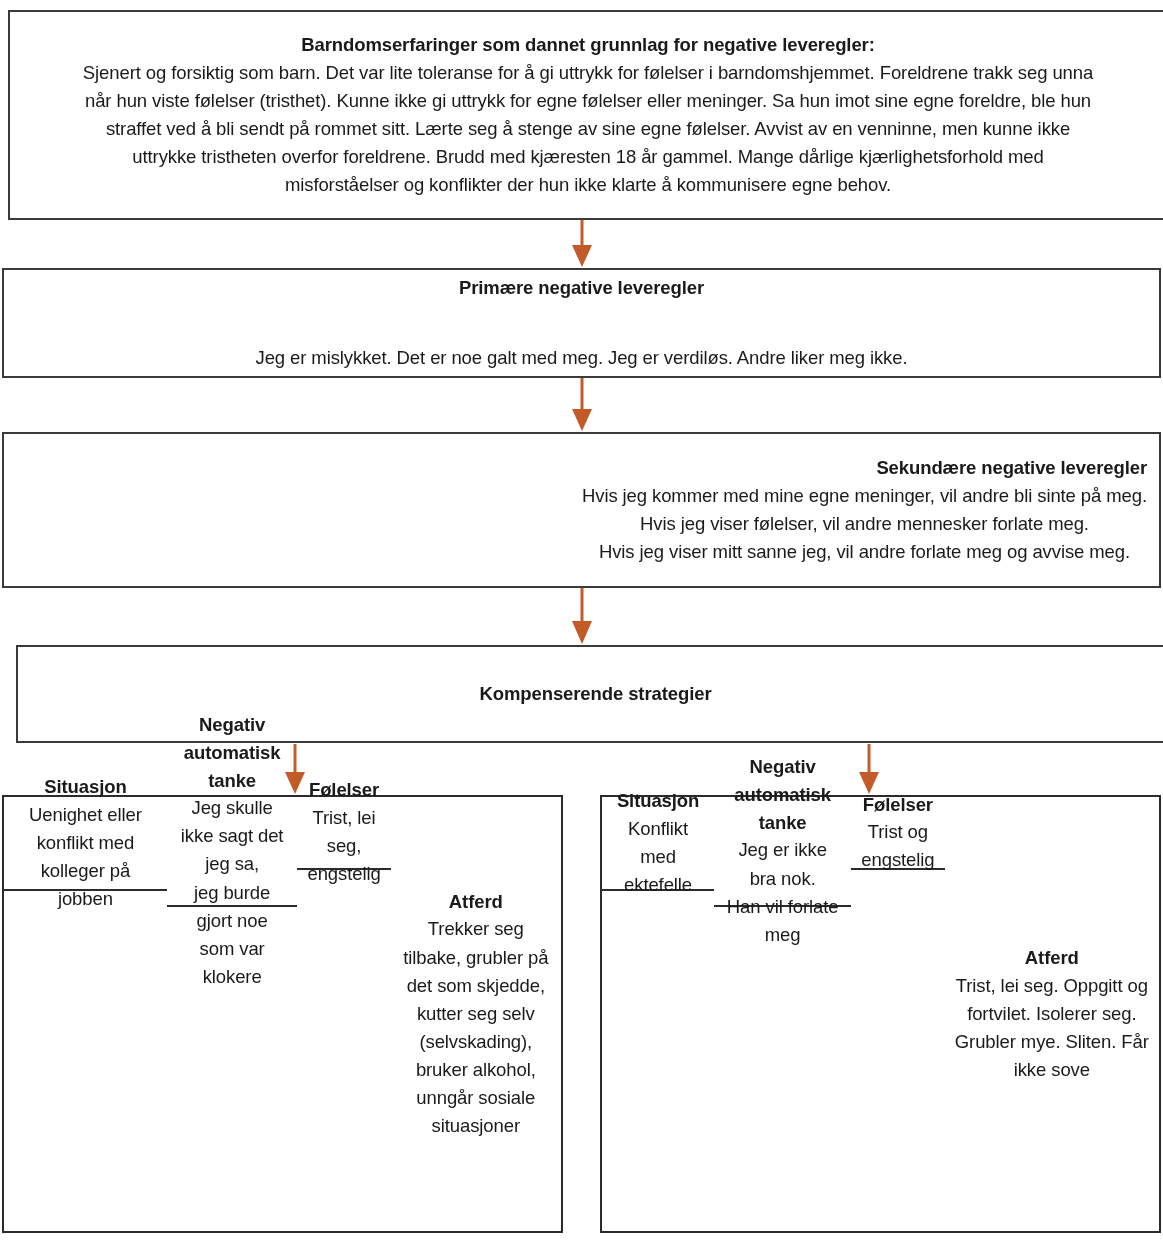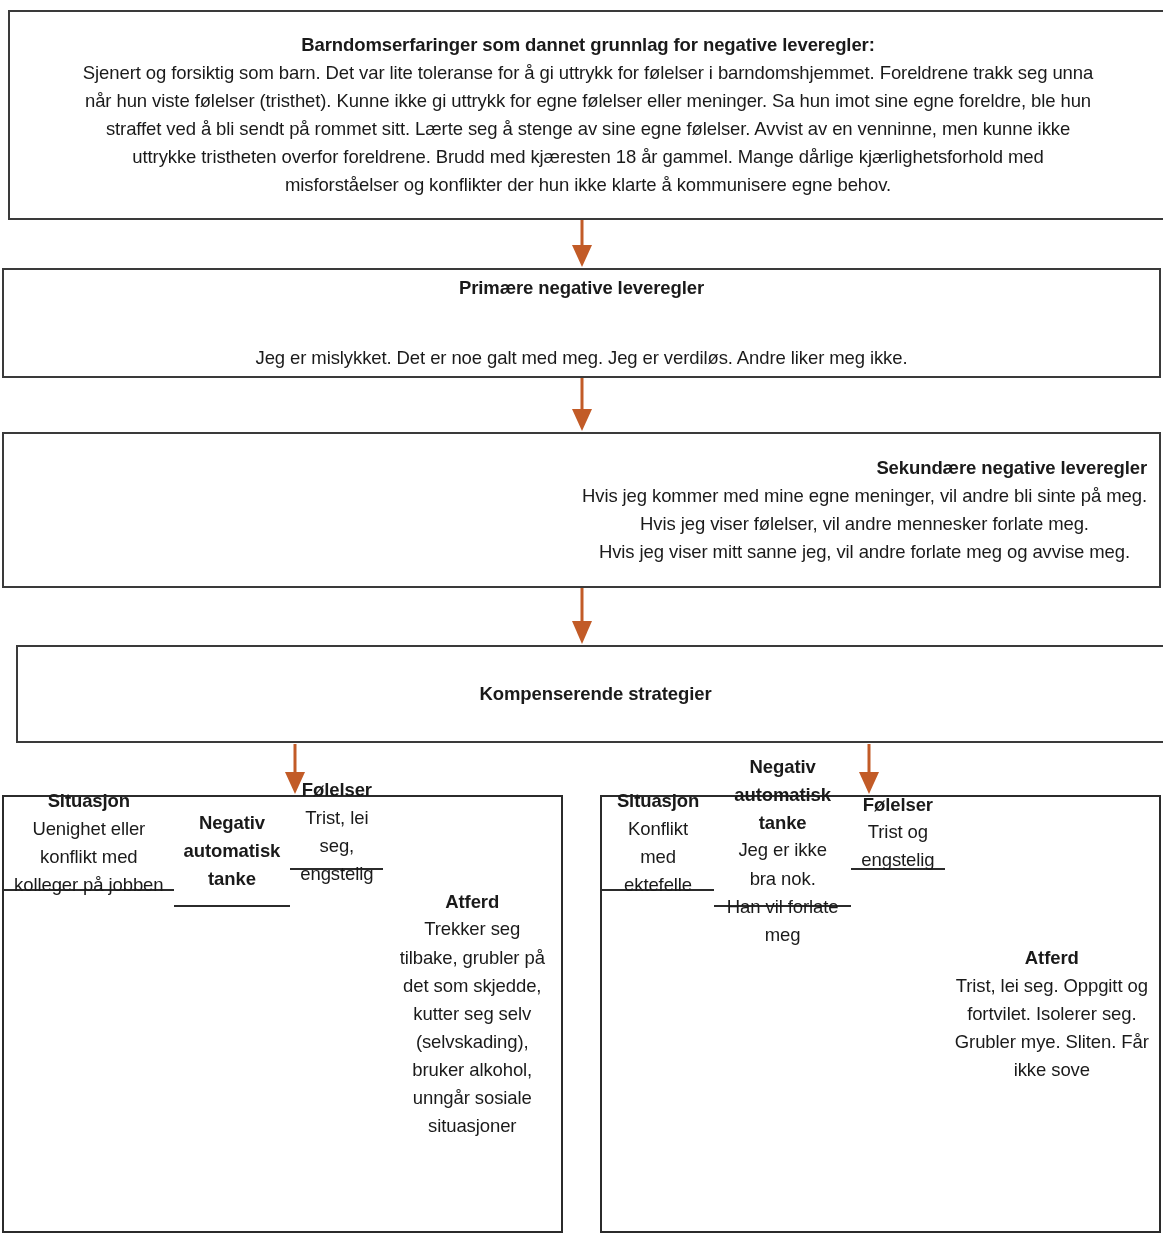--- a/index.html
+++ b/index.html
@@ -169,20 +169,24 @@
 
     <div class="cell cell-situasjon">
       <div class="box-title">Situasjon</div>
       <div class="box-body">
         <span class="ln">Uenighet eller konflikt med kolleger på jobben</span>
       </div>
     </div>
 
     <div class="cell cell-tanke">
       <div class="box-title">Negativ automatisk tanke</div>
+      <div class="box-body">
+        <span class="ln">Jeg skulle ikke sagt det jeg sa,</span>
+        <span class="ln">jeg burde gjort noe som var klokere</span>
+      </div>
     </div>
 
     <div class="cell cell-folelser">
       <div class="box-title">Følelser</div>
       <div class="box-body">
         <span class="ln">Trist, lei seg, engstelig</span>
       </div>
     </div>
 
     <div class="cell cell-atferd">

